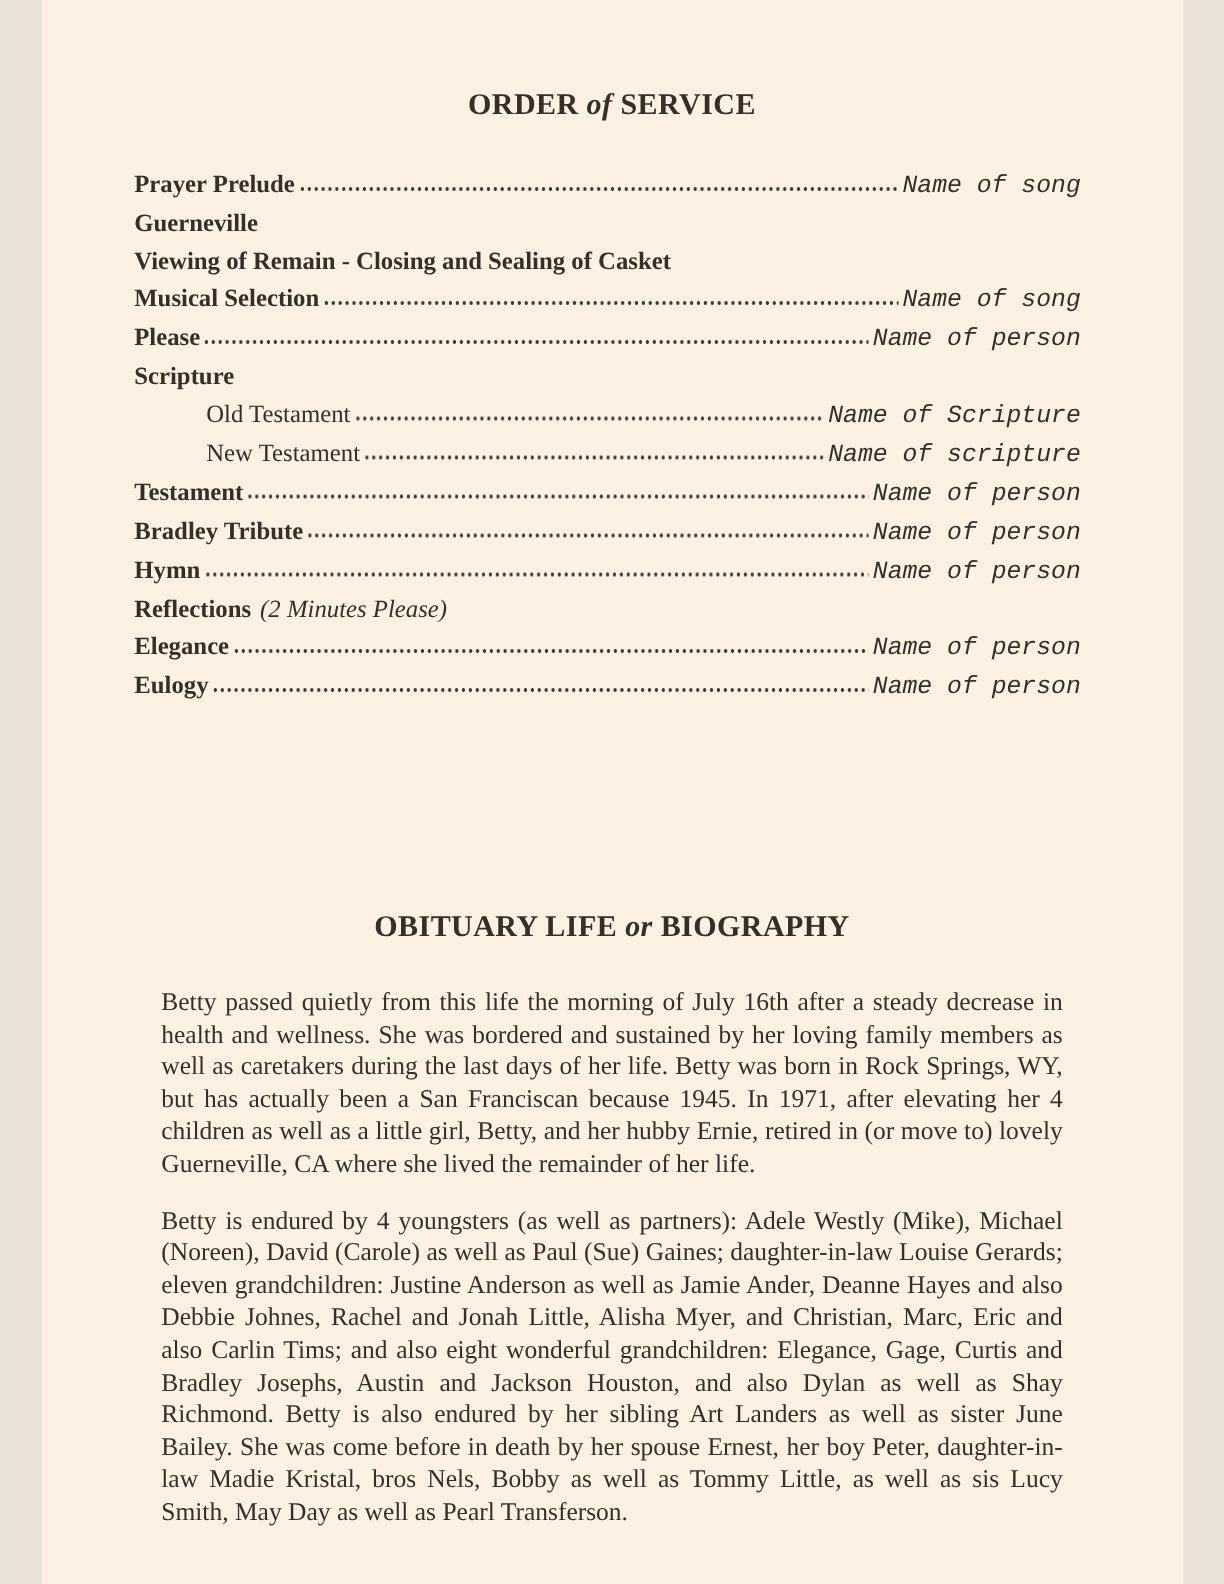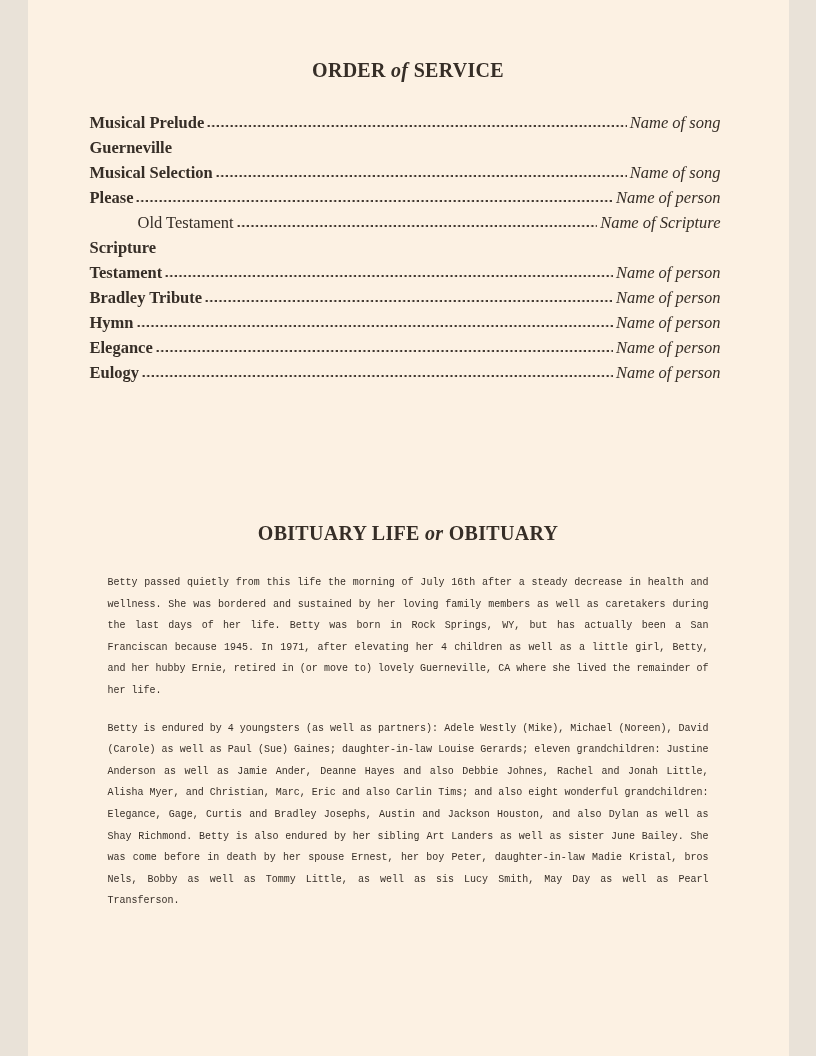--- a/index.html
+++ b/index.html
@@ -42,53 +42,55 @@
   .srow.indent { padding-left: 48px; }
   .leader {
     flex: 1 1 auto;
     height: 4px;
     margin: 0 3px;
     background-image: radial-gradient(circle at 1.6px 2px, var(--dots) 1.05px, transparent 1.35px);
     background-size: 4.6px 4px;
     background-repeat: repeat-x;
     background-position: left bottom;
   }
-  .srow .value { font-style: italic; }
+  .srow .value { font-style: italic; font-family: Liberation Mono, monospace; }
   .srow .suffix { font-style: italic; font-weight: 400; margin-left: 6px; }
   .obit-title { margin-top: 135px; }
   .obituary-body {
     margin: 26px 80px 0 80px;
-    font-size: 10px;
+    font-size: 17px;
     line-height: 21.6px;
     text-align: justify;
-    font-family: Liberation Mono, monospace;
   }
   .obituary-body p { margin: 0 0 16px 0; }
 </style>
 </head>
 <body>
 
 <div class="page">
 
   <h1 class="doc-title"><span>ORDER </span><span class="t-italic">of</span><span> SERVICE</span></h1>
 
   <div class="service-list" id="service-list">
-      <div class="srow"><span class="label">Musical Prelude</span><span class="leader"></span><span class="value">Name of song</span></div>
+      <div class="srow"><span class="label">Prayer Prelude</span><span class="leader"></span><span class="value">Name of song</span></div>
       <div class="srow"><span class="label">Guerneville</span></div>
+      <div class="srow"><span class="label">Viewing of Remain - Closing and Sealing of Casket</span></div>
       <div class="srow"><span class="label">Musical Selection</span><span class="leader"></span><span class="value">Name of song</span></div>
       <div class="srow"><span class="label">Please</span><span class="leader"></span><span class="value">Name of person</span></div>
+      <div class="srow"><span class="label">Scripture</span></div>
       <div class="srow indent plain"><span class="label">Old Testament</span><span class="leader"></span><span class="value">Name of Scripture</span></div>
-      <div class="srow"><span class="label">Scripture</span></div>
+      <div class="srow indent plain"><span class="label">New Testament</span><span class="leader"></span><span class="value">Name of scripture</span></div>
       <div class="srow"><span class="label">Testament</span><span class="leader"></span><span class="value">Name of person</span></div>
       <div class="srow"><span class="label">Bradley Tribute</span><span class="leader"></span><span class="value">Name of person</span></div>
       <div class="srow"><span class="label">Hymn</span><span class="leader"></span><span class="value">Name of person</span></div>
+      <div class="srow"><span class="label">Reflections</span><span class="suffix">(2 Minutes Please)</span></div>
       <div class="srow"><span class="label">Elegance</span><span class="leader"></span><span class="value">Name of person</span></div>
       <div class="srow"><span class="label">Eulogy</span><span class="leader"></span><span class="value">Name of person</span></div>
     </div>
 
-  <h1 class="doc-title obit-title"><span>OBITUARY LIFE </span><span class="t-italic">or</span><span> OBITUARY</span></h1>
+  <h1 class="doc-title obit-title"><span>OBITUARY LIFE </span><span class="t-italic">or</span><span> BIOGRAPHY</span></h1>
 
   <div class="obituary-body" id="obituary-body">
       <p>Betty passed quietly from this life the morning of July 16th after a steady decrease in health and wellness. She was bordered and sustained by her loving family members as well as caretakers during the last days of her life. Betty was born in Rock Springs, WY, but has actually been a San Franciscan because 1945. In 1971, after elevating her 4 children as well as a little girl, Betty, and her hubby Ernie, retired in (or move to) lovely Guerneville, CA where she lived the remainder of her life.</p>
       <p>Betty is endured by 4 youngsters (as well as partners): Adele Westly (Mike), Michael (Noreen), David (Carole) as well as Paul (Sue) Gaines; daughter-in-law Louise Gerards; eleven grandchildren: Justine Anderson as well as Jamie Ander, Deanne Hayes and also Debbie Johnes, Rachel and Jonah Little, Alisha Myer, and Christian, Marc, Eric and also Carlin Tims; and also eight wonderful grandchildren: Elegance, Gage, Curtis and Bradley Josephs, Austin and Jackson Houston, and also Dylan as well as Shay Richmond. Betty is also endured by her sibling Art Landers as well as sister June Bailey. She was come before in death by her spouse Ernest, her boy Peter, daughter-in-law Madie Kristal, bros Nels, Bobby as well as Tommy Little, as well as sis Lucy Smith, May Day as well as Pearl Transferson.</p>
     </div>
 
 </div>
 
 </body></html>

